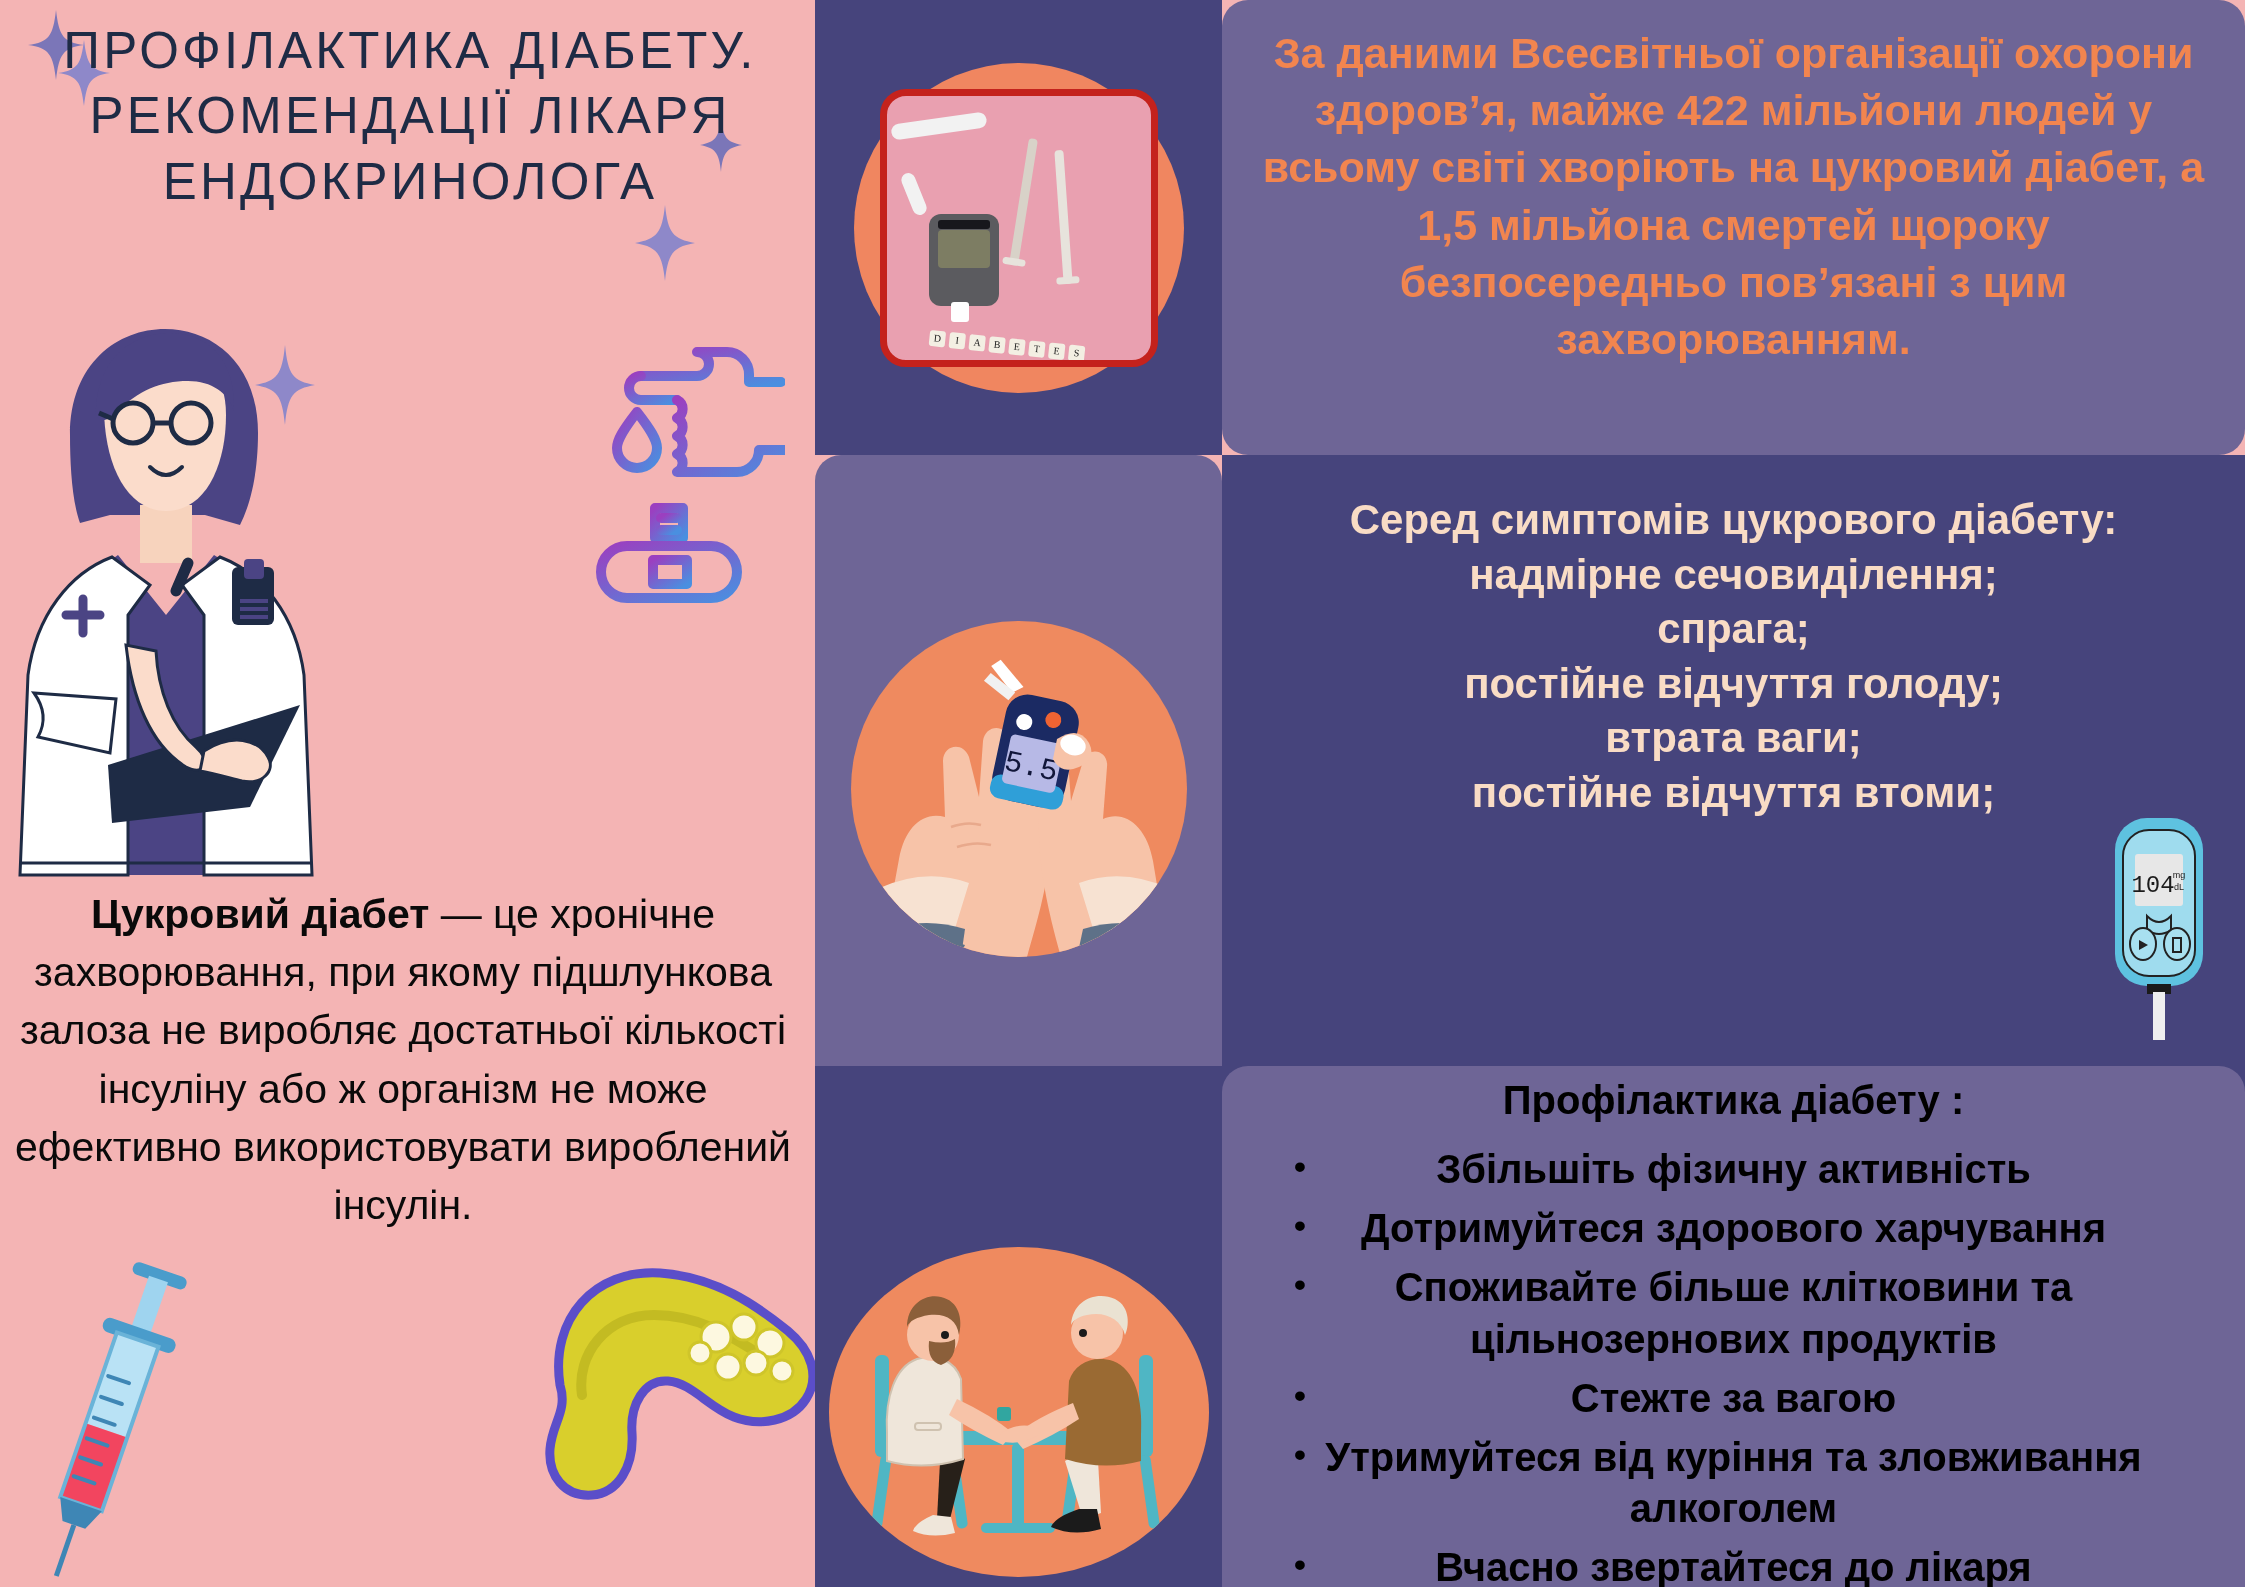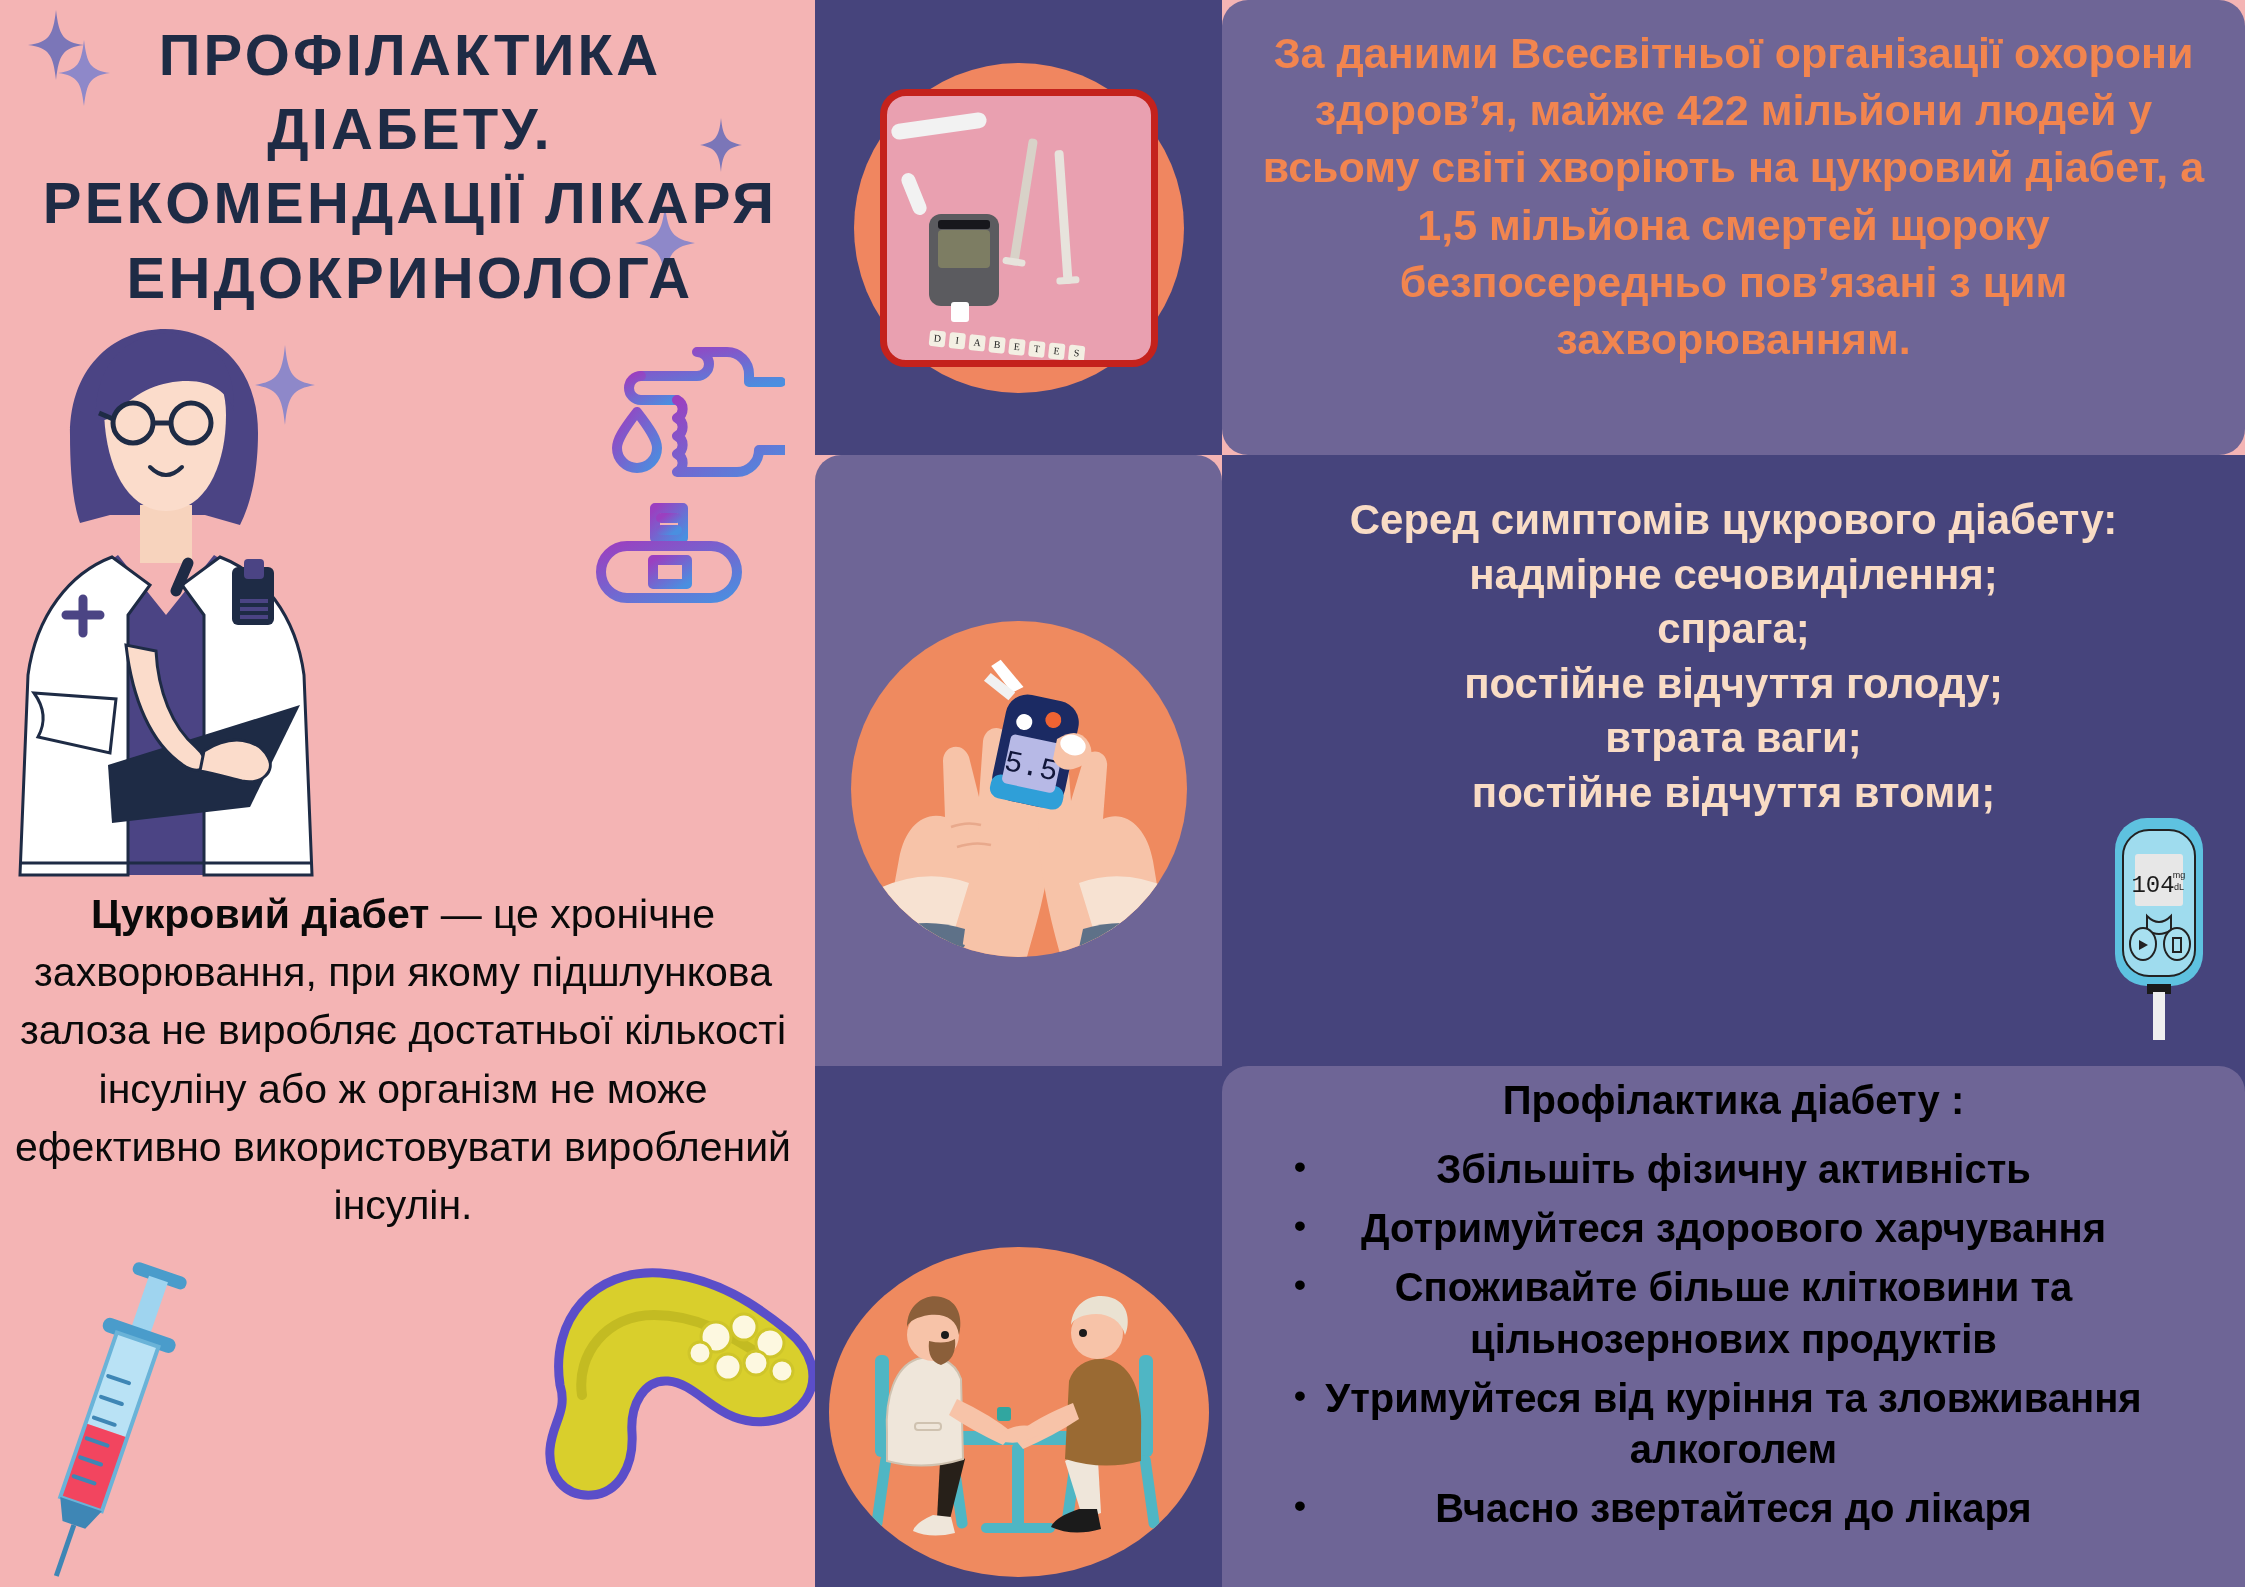--- a/index.html
+++ b/index.html
@@ -11,21 +11,21 @@
   #poster { position:relative; width:2245px; height:1587px; overflow:hidden; }
 
   
   .sidebar {
     position:absolute; left:0; top:0; width:815px; height:1587px;
     background:#f4b4b4; overflow:hidden;
   }
   .title {
     position:absolute; left:30px; top:18px; width:760px;
     text-align:center;
-    font-size:58px; line-height:1.28; font-weight:bold;
+    font-size:51px; line-height:1.28; font-weight:normal;
     letter-spacing:3.2px;
     color:#1e2b45;
     text-transform:uppercase;
     z-index:6;
   }
   .sparkle { position:absolute; z-index:5; }
   .sparkle svg { display:block; }
 
   .doctor { position:absolute; left:0px; top:315px; width:330px; height:610px; z-index:4; }
   .finger-icon { position:absolute; left:595px; top:320px; width:190px; height:300px; z-index:4; }
@@ -423,18 +423,19 @@
       </div>
     </div>
   </div>
 
   <div class="cell txt-col row3 bg-light">
     <div class="prevent-head">Профілактика діабету :</div>
     <ul class="prevent-list">
       <li>Збільшіть фізичну активність</li>
       <li>Дотримуйтеся здорового харчування</li>
       <li>Споживайте більше клітковини та цільнозернових продуктів</li>
+      <li>Стежте за вагою</li>
       <li>Утримуйтеся від куріння та зловживання алкоголем</li>
       <li>Вчасно звертайтеся до лікаря</li>
     </ul>
   </div>
 
 </div>
 
 </body></html>

